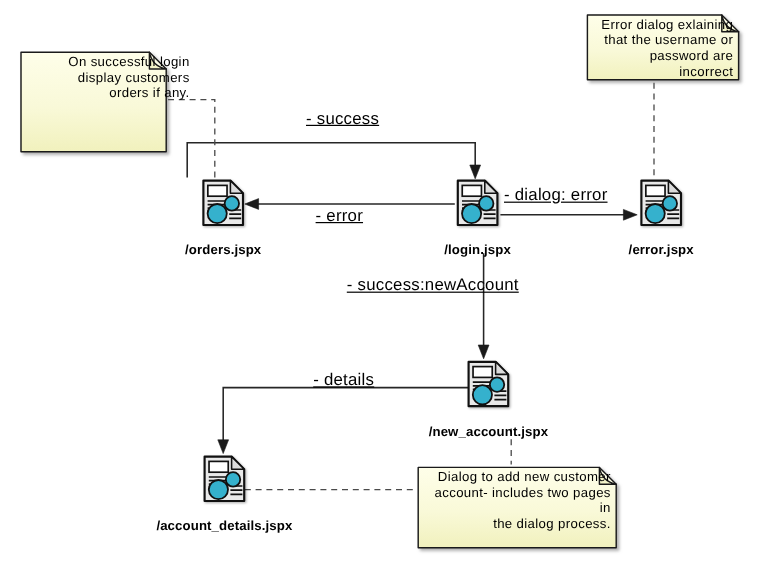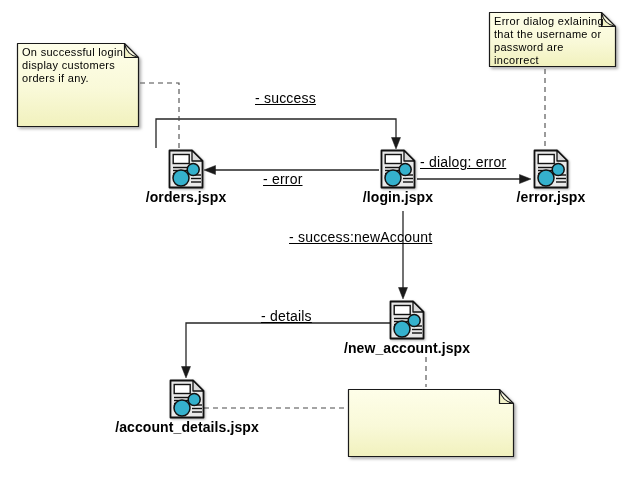--- a/index.html
+++ b/index.html
@@ -12,30 +12,30 @@
   .arrowhead{fill:#1a1a1a;stroke:#1a1a1a;stroke-width:0.5;}
   .dashed{fill:none;stroke:#4a4a4a;stroke-width:1.1;stroke-dasharray:5 4;}
   .clabel{
     position:absolute;z-index:2;font-size:14px;letter-spacing:0.2px;color:#000;
     white-space:nowrap;
     text-decoration:underline;
   }
   .page-node{position:absolute;z-index:3;display:flex;flex-direction:column;align-items:center;}
   .page-icon{filter:drop-shadow(1.5px 1.5px 1px rgba(0,0,0,0.30));}
   .page-label{
-    margin-top:0;font-size:14px;font-weight:bold;letter-spacing:0.1px;
+    margin-top:14px;font-size:11px;font-weight:bold;letter-spacing:0.1px;
     color:#000;white-space:nowrap;text-align:center;
   }
   .note{position:absolute;z-index:4;}
   .note svg{position:absolute;left:0;top:0;filter:drop-shadow(2px 2.5px 1.5px rgba(110,110,110,0.55));}
   .note-shape{fill:url(#noteGrad);stroke:#1a1a1a;stroke-width:1.2;stroke-linejoin:round;}
   .note-fold{fill:#f3f3c8;stroke:#1a1a1a;stroke-width:1.2;stroke-linejoin:round;}
   .note-text{
     position:relative;z-index:1;padding:4px 6px;font-size:11px;line-height:13px;
-    letter-spacing:0.3px;color:#000;white-space:pre-line;
+    letter-spacing:0.3px;color:#000;white-space:pre-line;text-align:right;
   }
   .docline{stroke:#111;stroke-width:1.4;}
 </style>
 </head>
 <body>
 
 <div id="canvas">
 
   <svg width="0" height="0" style="position:absolute" aria-hidden="true">
     <defs>
@@ -142,15 +142,18 @@
     <div class="note-text">Error dialog exlaining
 that the username or
 password are incorrect</div>
   </div>
 
   <div class="note" style="left:347px;top:388px;width:168px;height:70px">
     <svg width="168" height="70">
       <path class="note-shape" d="M1.5,1.5 H152.5 L166.5,15.5 V68.5 H1.5 Z"></path>
       <path class="note-fold" d="M152.5,1.5 C154,9 158,14 166.5,15.5 L152.5,15.5 Z"></path>
     </svg>
+    <div class="note-text">Dialog to add new customer
+account- includes two pages in
+the dialog process.</div>
   </div>
 
 </div>
 
 </body></html>

